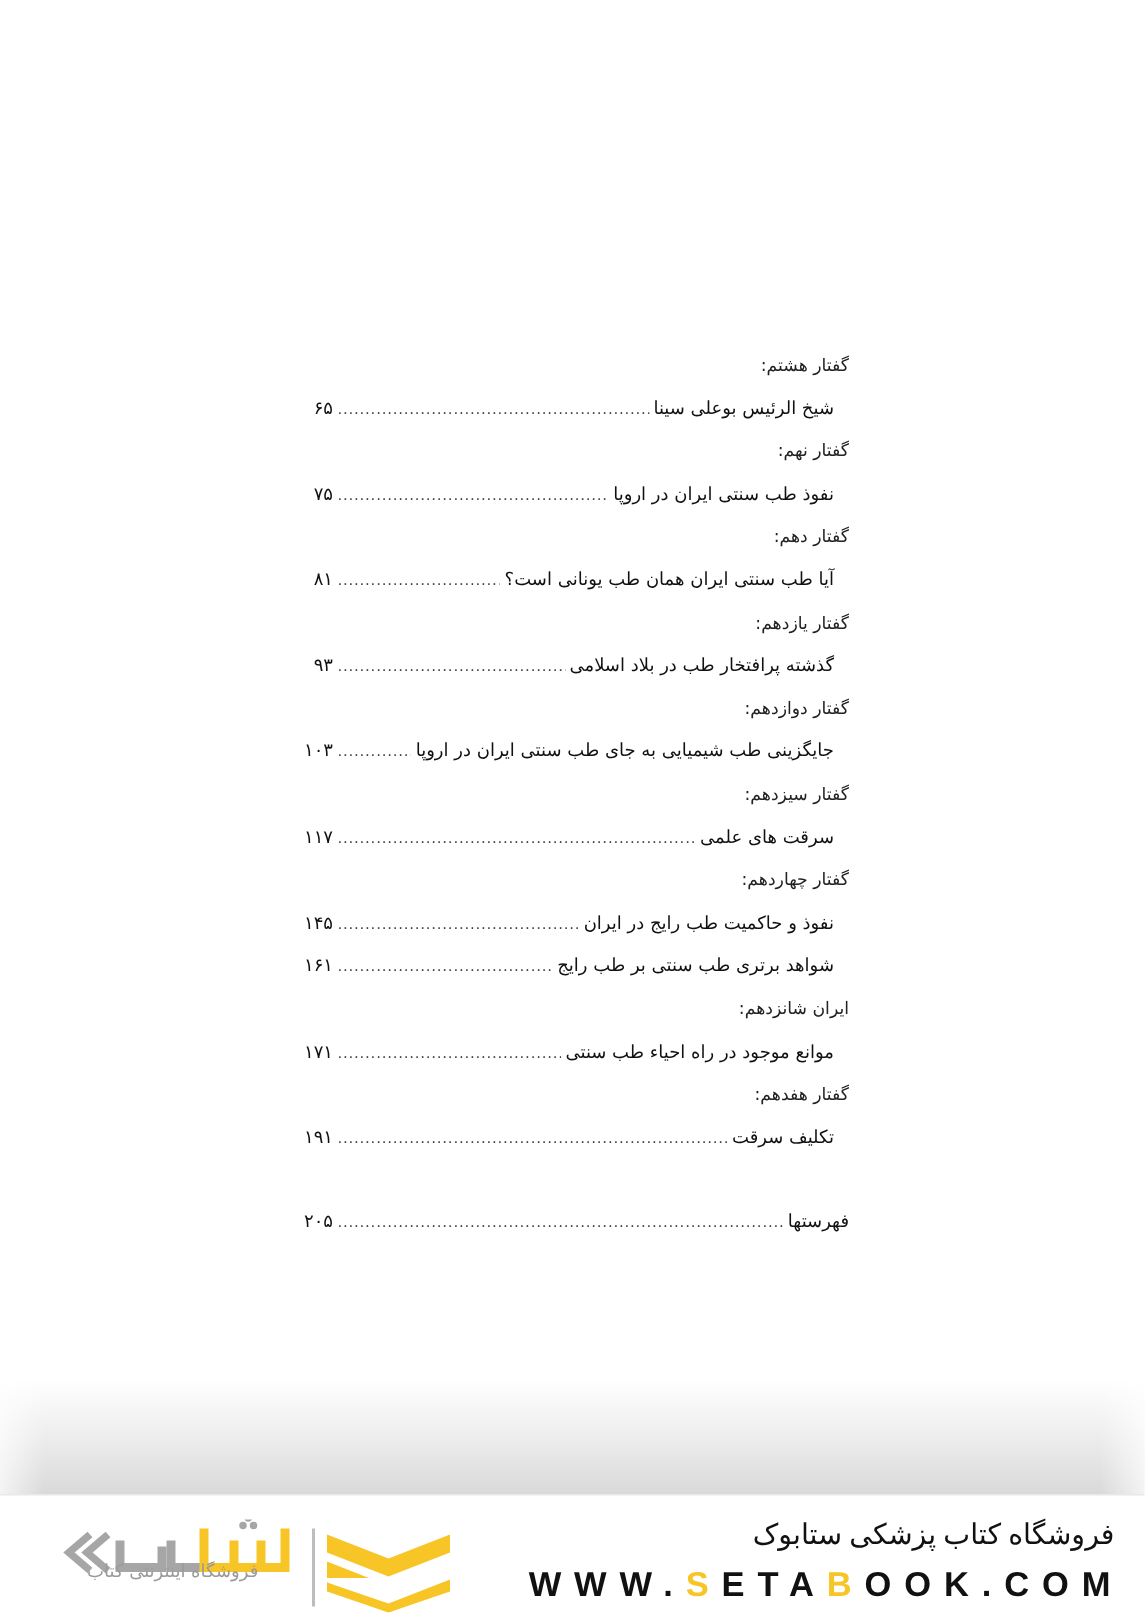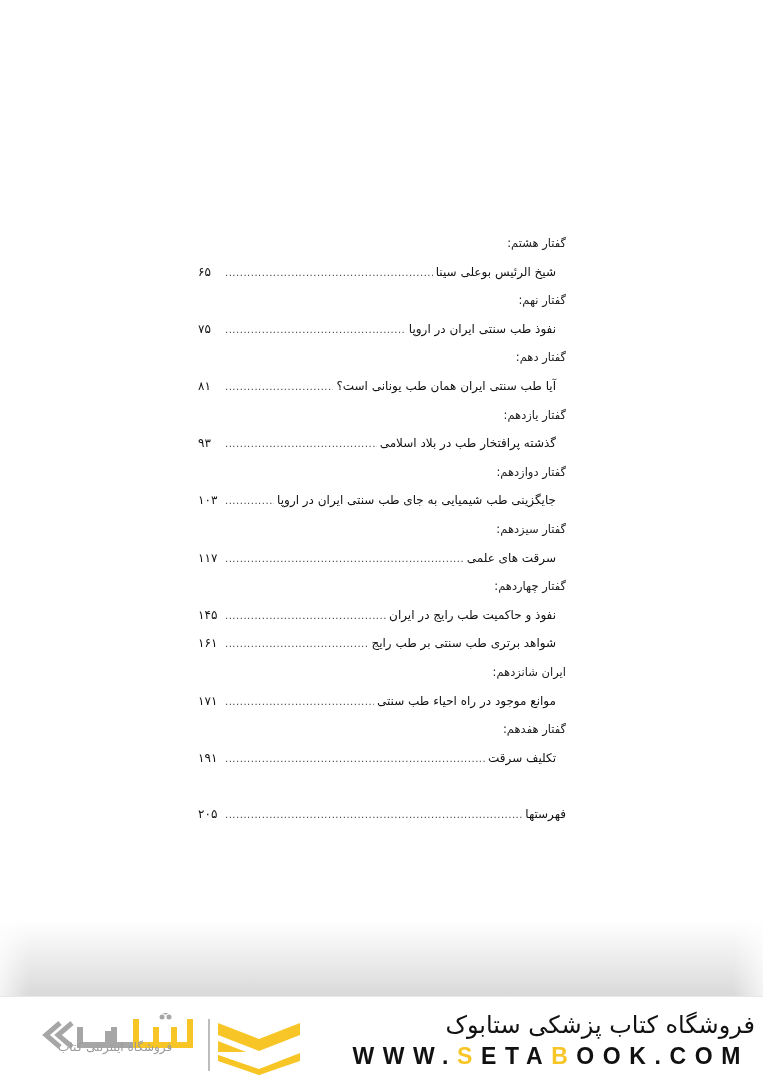--- a/index.html
+++ b/index.html
@@ -81,21 +81,21 @@
       letter-spacing: 0.5px;
       margin: 0 3px;
       direction: ltr;
       text-align: right;
     }
     .toc-entry .page-num {
       flex: 0 0 auto;
       direction: ltr;
       font-size: 12px;
       min-width: 24px;
-      text-align: left;
+      text-align: right;
     }
     .spacer {
       height: 28px;
     }
     .footer {
       position: absolute;
       left: 0;
       top: 996px;
       width: 763px;
       height: 84px;
@@ -135,26 +135,27 @@
     }
     .logo-chevrons {
       position: absolute;
       left: 178px;
       top: 8px;
       width: 86px;
       height: 54px;
     }
     .store-name {
       position: absolute;
-      right: 8px;
+      right: 20px;
       top: 14px;
-      font-size: 24px;
+      font-size: 19px;
       color: #111;
       direction: rtl;
       white-space: nowrap;
+      font-family: Liberation Serif, serif;
     }
     .store-url {
       position: absolute;
       right: 14px;
       top: 46px;
       font-size: 23px;
       font-weight: bold;
       letter-spacing: 8.6px;
       color: #111;
       white-space: nowrap;

